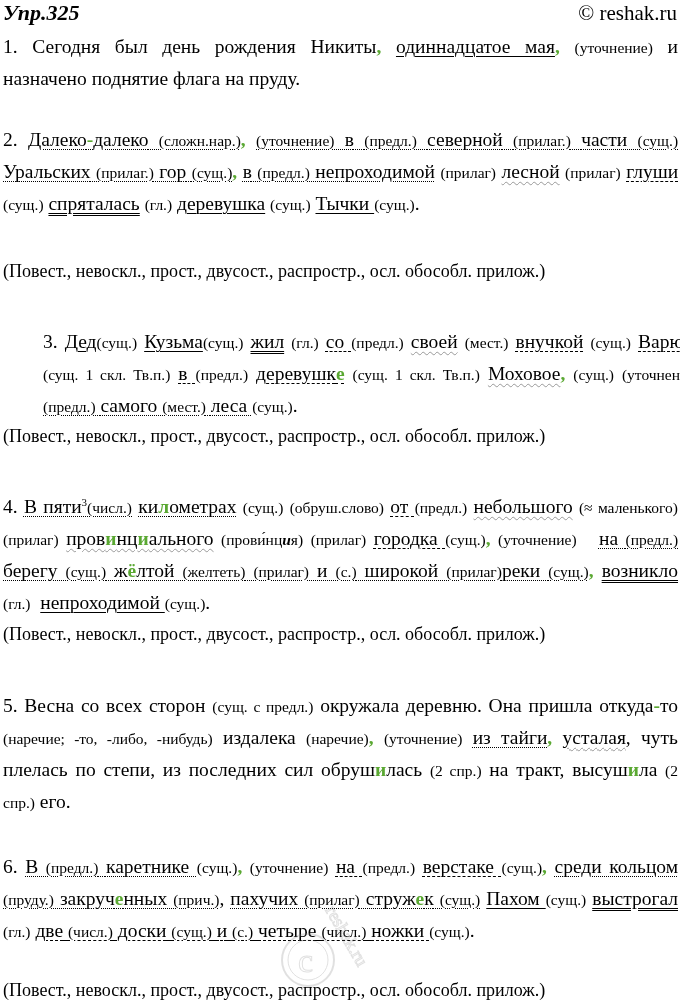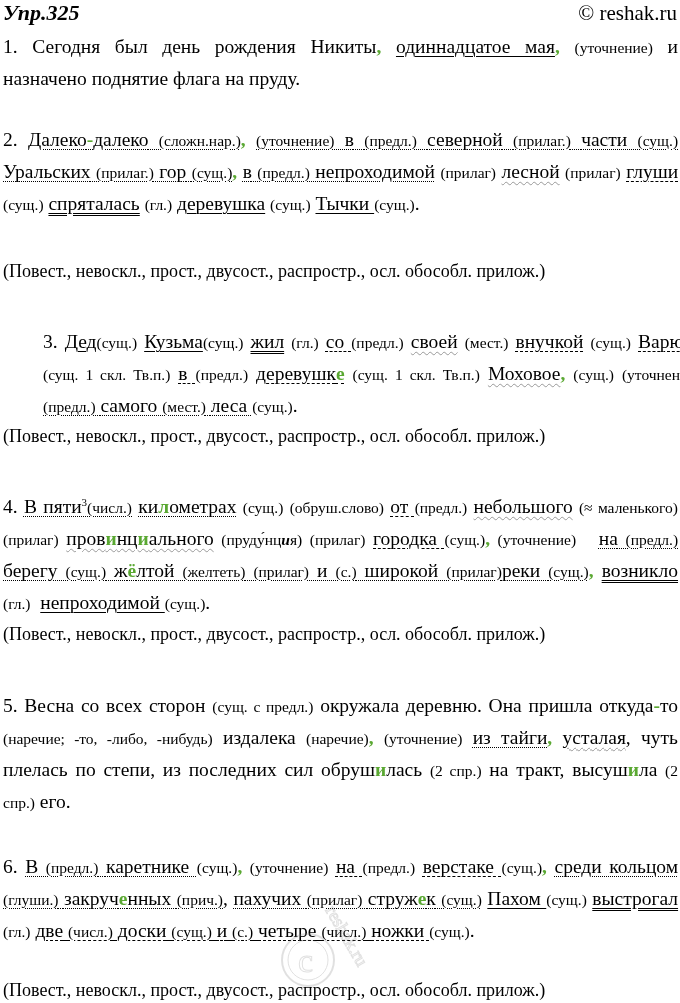--- a/index.html
+++ b/index.html
@@ -101,21 +101,21 @@
   <span>4.</span>
   <span class="udd"><span>В пяти</span><span class="sup">3</span><span class="sm">(числ.)</span></span>
   <span class="udd"><span>ки</span><span class="g">л</span><span>ометрах</span></span>
   <span class="sm">(сущ.)</span>
   <span class="sm">(обруш.слово)</span>
   <span class="ud">от </span><span class="sm">(предл.)</span>
   <span class="uw">небольшого</span>
   <span class="sm">(≈ маленького)</span>
   <span class="sm">(прилаг)</span>
   <span class="uw"><span>пров</span><span class="g">и</span><span>нц</span><span class="g">и</span><span>ального</span></span>
-  <span class="sm"><span>(пруду́нц</span><b><i>и</i></b><span>я)</span></span>
+  <span class="sm"><span>(прови́нц</span><b><i>и</i></b><span>я)</span></span>
   <span class="sm">(прилаг)</span>
   <span class="ud">городка </span><span class="sm">(сущ.)</span><span class="g">,</span>
   <span class="sm">(уточнение)</span>&nbsp;&nbsp;
   <span class="udd"><span>на</span>
   <span class="sm">(предл.)</span>
   <span>берегу</span>
   <span class="sm">(сущ.)</span>
   <span>ж</span><span class="g">ё</span><span>лтой</span>
   <span class="sm">(желтеть)</span>
   <span class="sm">(прилаг)</span>
@@ -144,21 +144,21 @@
 </div>
 
 <div class="block" style="top:851px;">
   <span>6.</span>
   <span class="udd"><span>В </span><span class="sm">(предл.)</span>
   <span>каретнике </span></span><span class="sm">(сущ.)</span><span class="g">,</span>
   <span class="sm">(уточнение)</span>
   <span class="ud">на </span><span class="sm">(предл.)</span>
   <span class="ud">верстаке </span><span class="sm">(сущ.)</span><span class="g">,</span>
   <span class="udd"><span>среди кольцом</span>
-  <span class="sm">(глуши.)</span>
+  <span class="sm">(пруду.)</span>
   <span>закруч</span><span class="g">е</span><span>нных </span><span class="sm">(прич.)</span></span><span>,</span>
   <span class="udd"><span>пахучих</span>
   <span class="sm">(прилаг)</span>
   <span>струж</span><span class="g">е</span><span>к</span>
   <span class="sm">(сущ.)</span></span>
   <span class="u1">Пахом </span><span class="sm">(сущ.)</span>
   <span class="u2">выстрогал </span><span class="sm">(гл.)</span>
   <span class="ud"><span>две</span>
   <span class="sm">(числ.)</span>
   <span>доски</span>

